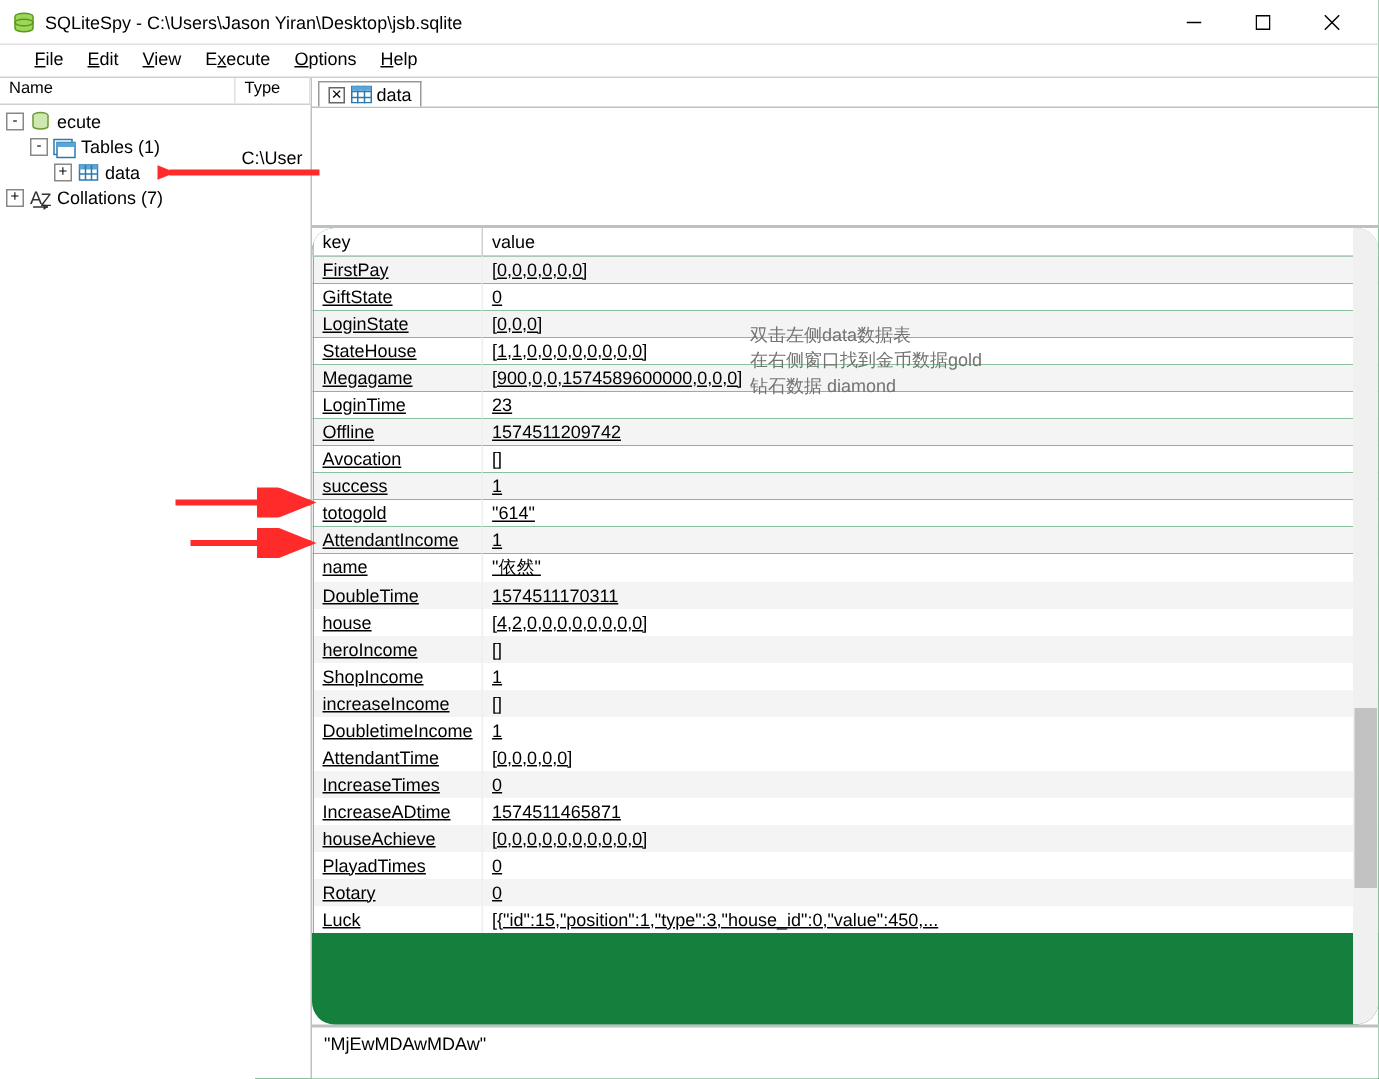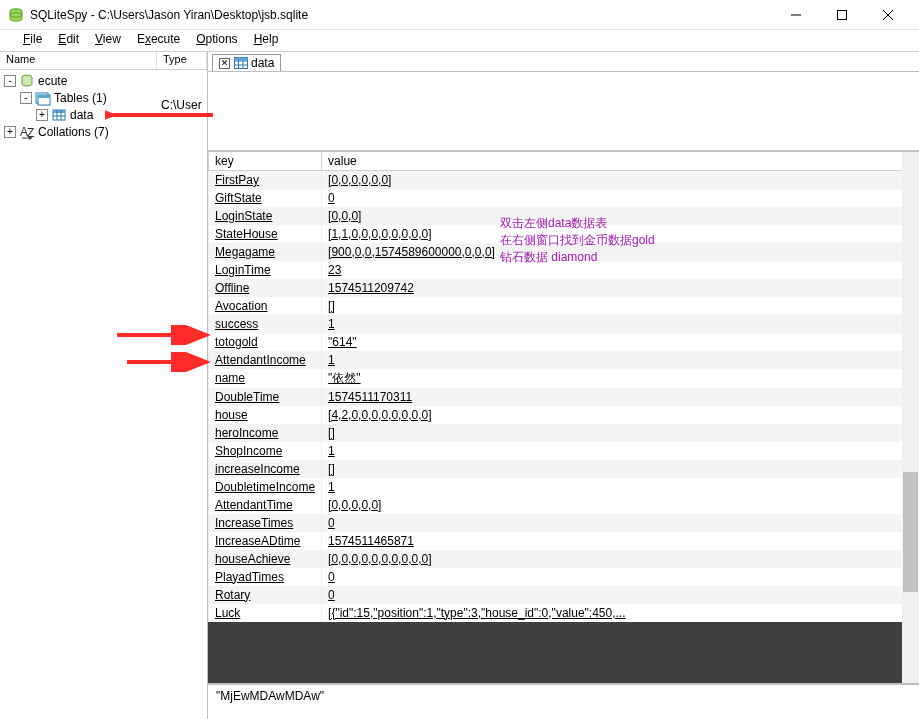--- a/index.html
+++ b/index.html
@@ -31,36 +31,36 @@
 .tree-row .type-val { width: 46px; font-size: 12px; overflow: hidden; white-space: nowrap; margin-top: 48px; }
 
 .right-panel { flex: 1; display: flex; flex-direction: column; position: relative; }
 .tab-row { height: 20px; display: flex; align-items: flex-end; padding: 2px 0 0 4px; border-bottom: 1px solid #c0c0c0; }
 .tab { display: flex; align-items: center; border: 1px solid #999; border-bottom: none; background: #fff; padding: 1px 6px; font-size: 11px; cursor: pointer; }
 .tab .close-x { border: 1px solid #666; width: 11px; height: 11px; font-size: 9px; display: flex; align-items: center; justify-content: center; margin-right: 4px; }
 .tab .tab-icon { width: 14px; height: 12px; margin-right: 3px; }
 
 .query-area { height: 80px; border-bottom: 2px solid #c0c0c0; background: #fff; }
 
-.grid-area { flex: 1; overflow: auto; position: relative; background: #404040; }
+.grid-area { flex: 1; overflow: auto; position: relative; background: #15803d; border-radius: 15px; }
 .grid-area table { width: 100%; border-collapse: collapse; }
 .grid-area th { text-align: left; font-weight: normal; border: 1px solid #d0d0d0; border-top: none; padding: 2px 6px; background: #fff; font-size: 12px; height: 18px; }
 .grid-area th.key-col { width: 110px; }
 .grid-area td { padding: 1px 6px; font-size: 12px; height: 18px; border-left: 1px solid #eee; white-space: nowrap; overflow: hidden; text-decoration: underline; }
 .grid-area tr.even td { background: #f4f4f4; }
 .grid-area tr.odd td { background: #fff; margin-left: 19px; }
 .grid-area tr.selected td { background: #3399ff; color: #fff; }
 .grid-area tr.selected td.key-cell { background: #f4f4f4; color: #000; }
 
 .scrollbar-v { position: absolute; right: 0; top: 0; bottom: 0; width: 17px; background: #f0f0f0; }
 .scrollbar-v .thumb { position: absolute; left: 1px; right: 1px; top: 320px; height: 120px; background: #c2c2c2; }
 
 .bottom-pane { height: 36px; border-top: 2px solid #c0c0c0; padding: 4px 8px; background: #fff; font-family: Consolas, monospace; font-size: 12px; }
 
-.annotation { position: absolute; color: #a21caf; font-size: 20px; font-weight: 400; line-height: 1.4; pointer-events: none; }
+.annotation { position: absolute; color: #737373; font-size: 20px; font-weight: 400; line-height: 1.4; pointer-events: none; }
 
 .arrow { position: absolute; pointer-events: none; }
 .arrow svg { display: block; }
 
 .db-icon-svg { display: block; }
 </style>
 </head>
 <body>
 
 <div class="titlebar">

